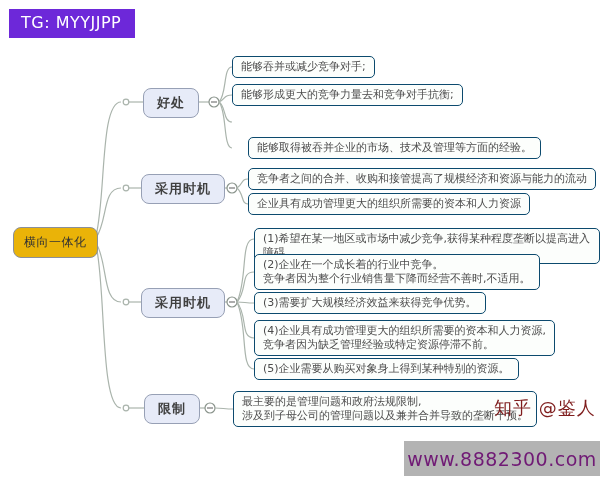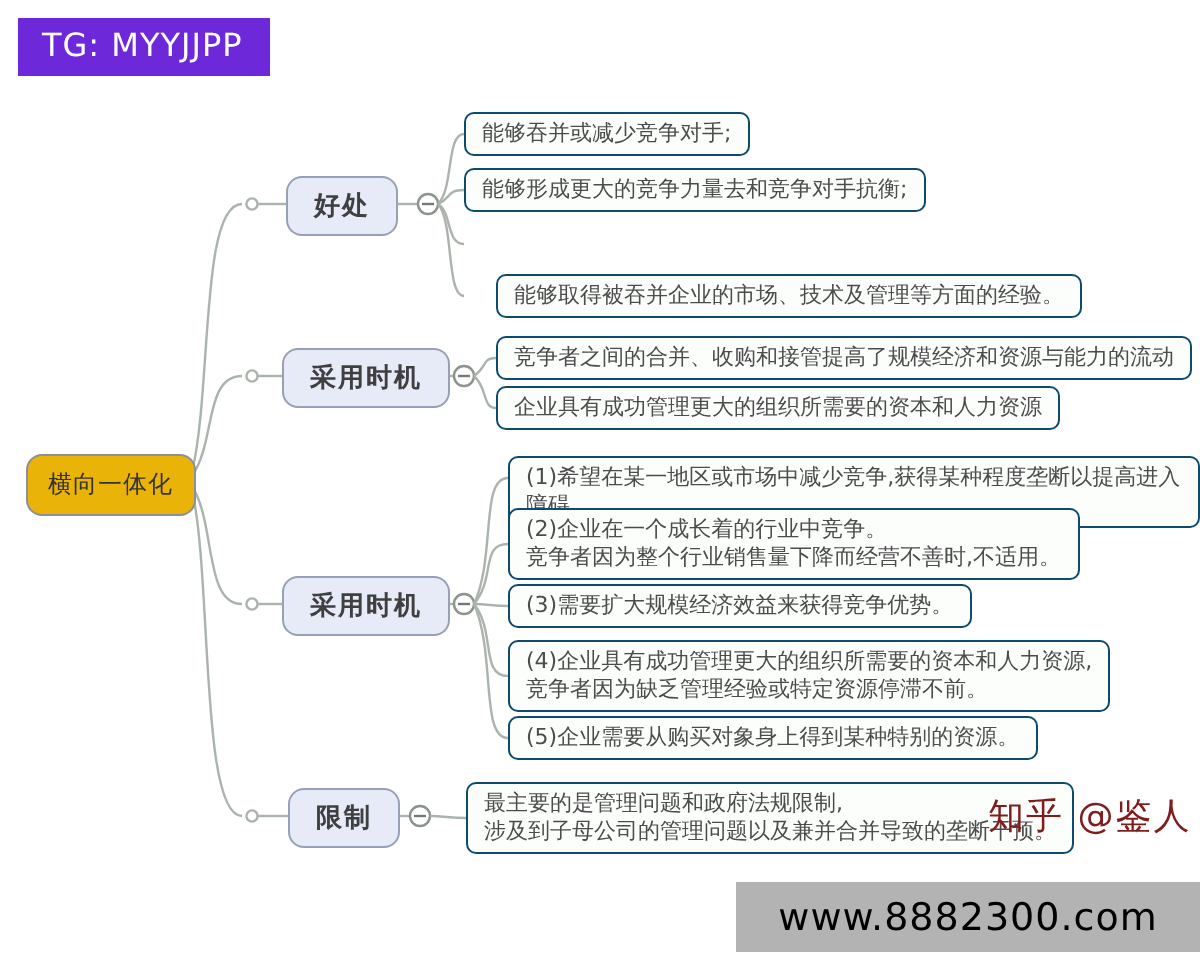--- a/index.html
+++ b/index.html
@@ -20,22 +20,22 @@
   }
   .leaf{
     background:#fcfefc;border:1px solid #0c4a6e;border-radius:5px;
     padding:3px 8px;font-size:11px;line-height:14px;color:#4c4c4c;
   }
   .wm-top{
     position:absolute;left:9px;top:9px;background:#6d28d9;color:#fff;
     font-size:16px;padding:4px 14px 6px 12px;z-index:30;letter-spacing:0.5px;
   }
   .wm-bottom{
-    position:absolute;right:0;top:441px;width:232px;height:35px;
-    background:#b3b3b3;color:#000000;font-size:19px;z-index:30;
+    position:absolute;right:0;top:441px;width:196px;height:35px;
+    background:#b3b3b3;color:#701a75;font-size:19px;z-index:30;
     display:flex;align-items:center;justify-content:center;letter-spacing:0.5px;
   }
   .wm-zhihu{
     position:absolute;left:494px;top:396px;color:#7f1d1d;
     font-size:18px;z-index:20;letter-spacing:1px;white-space:nowrap;
   }
 </style>
 </head>
 <body>
 

